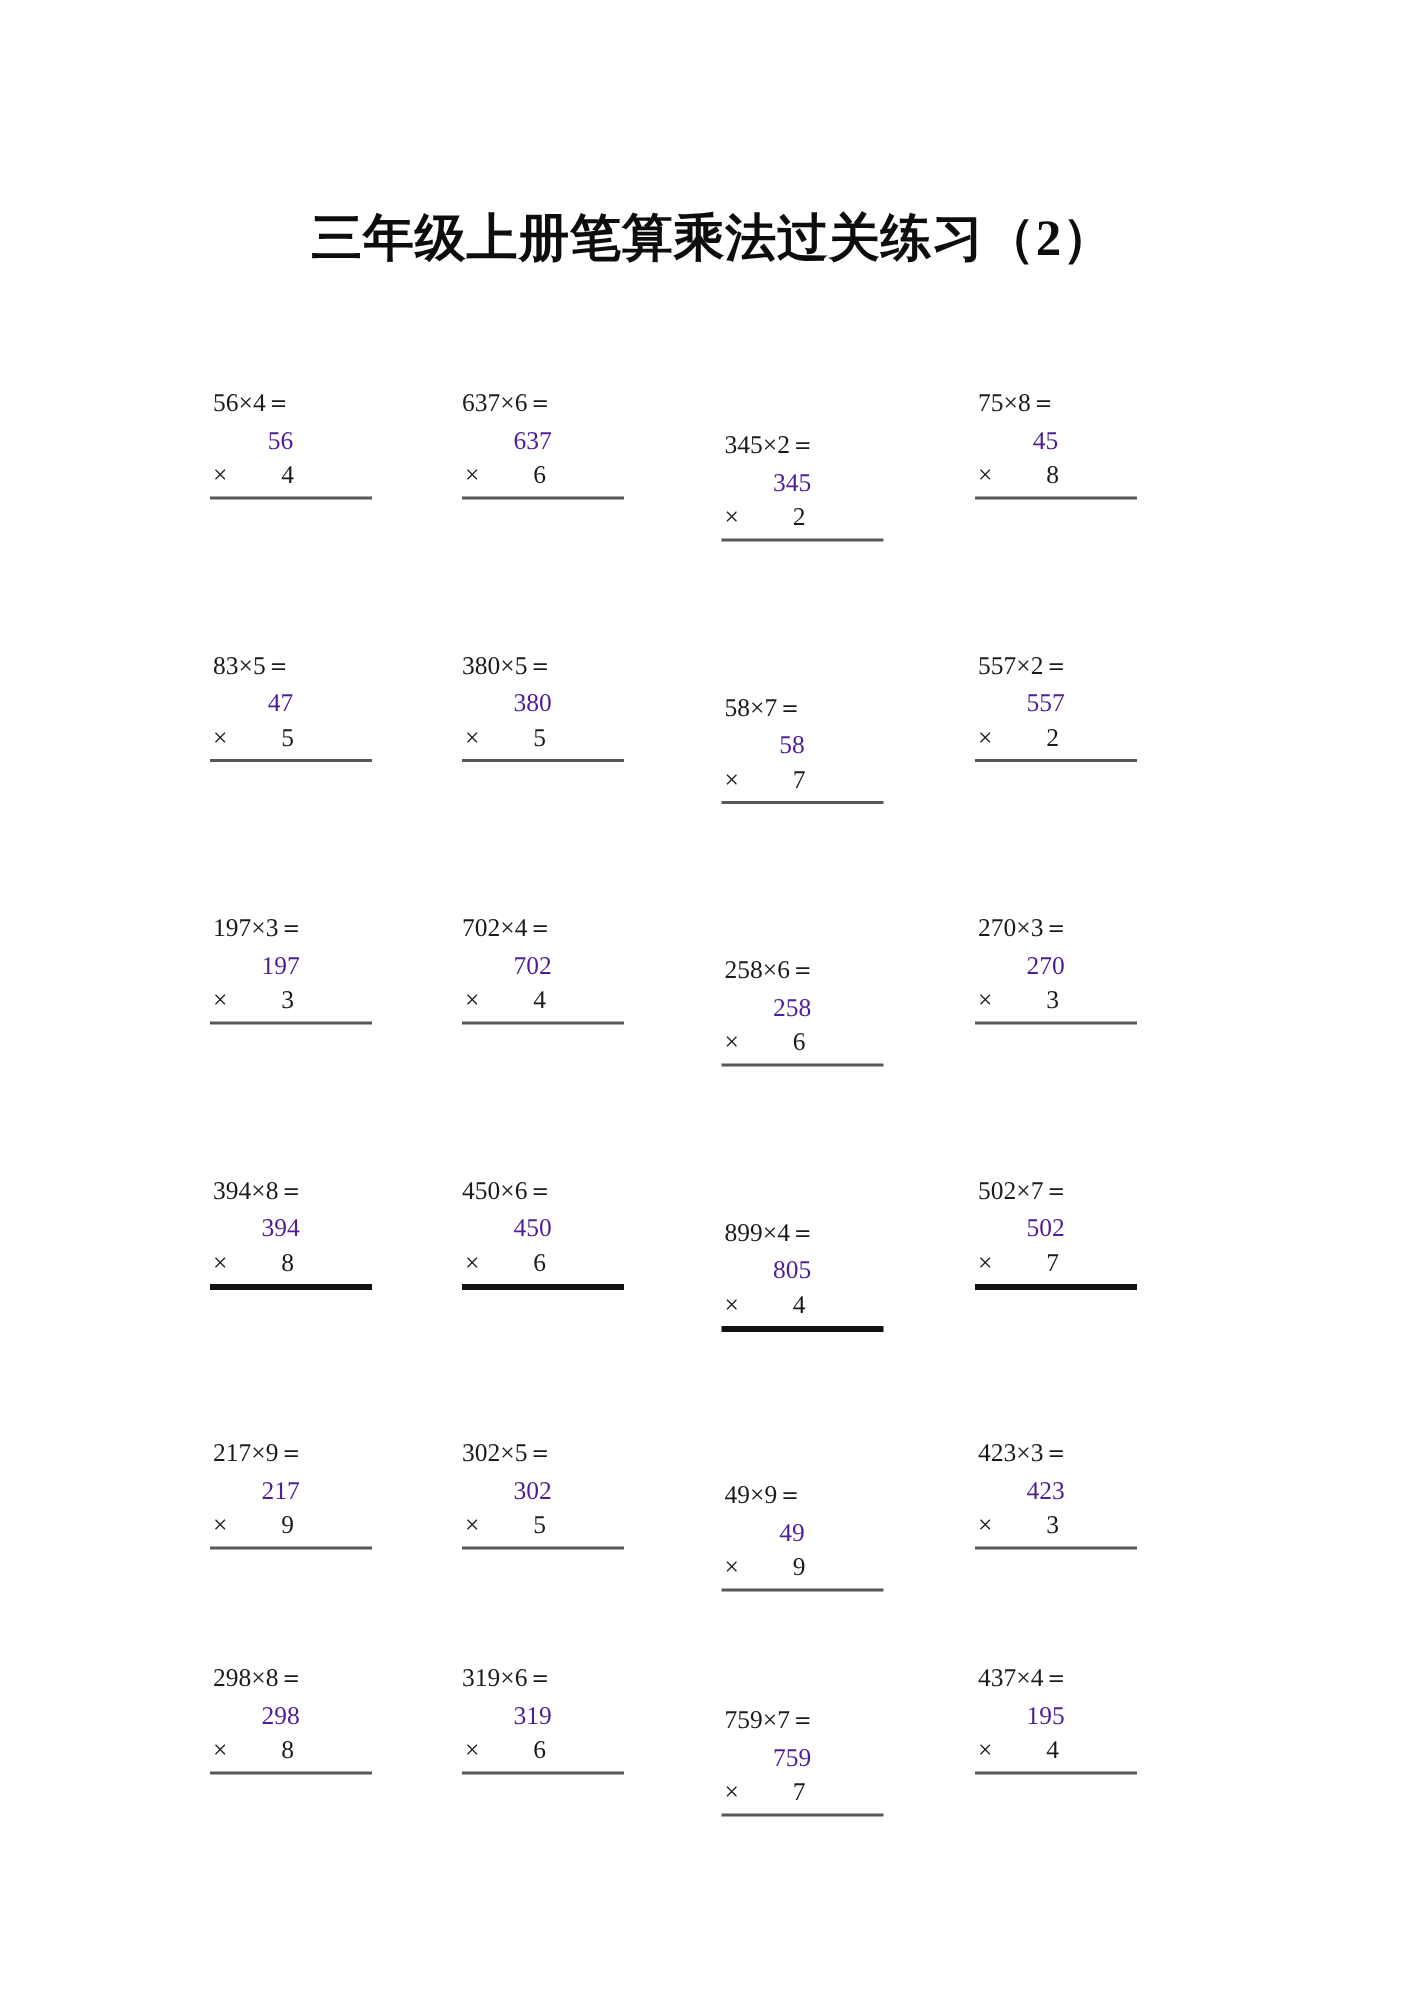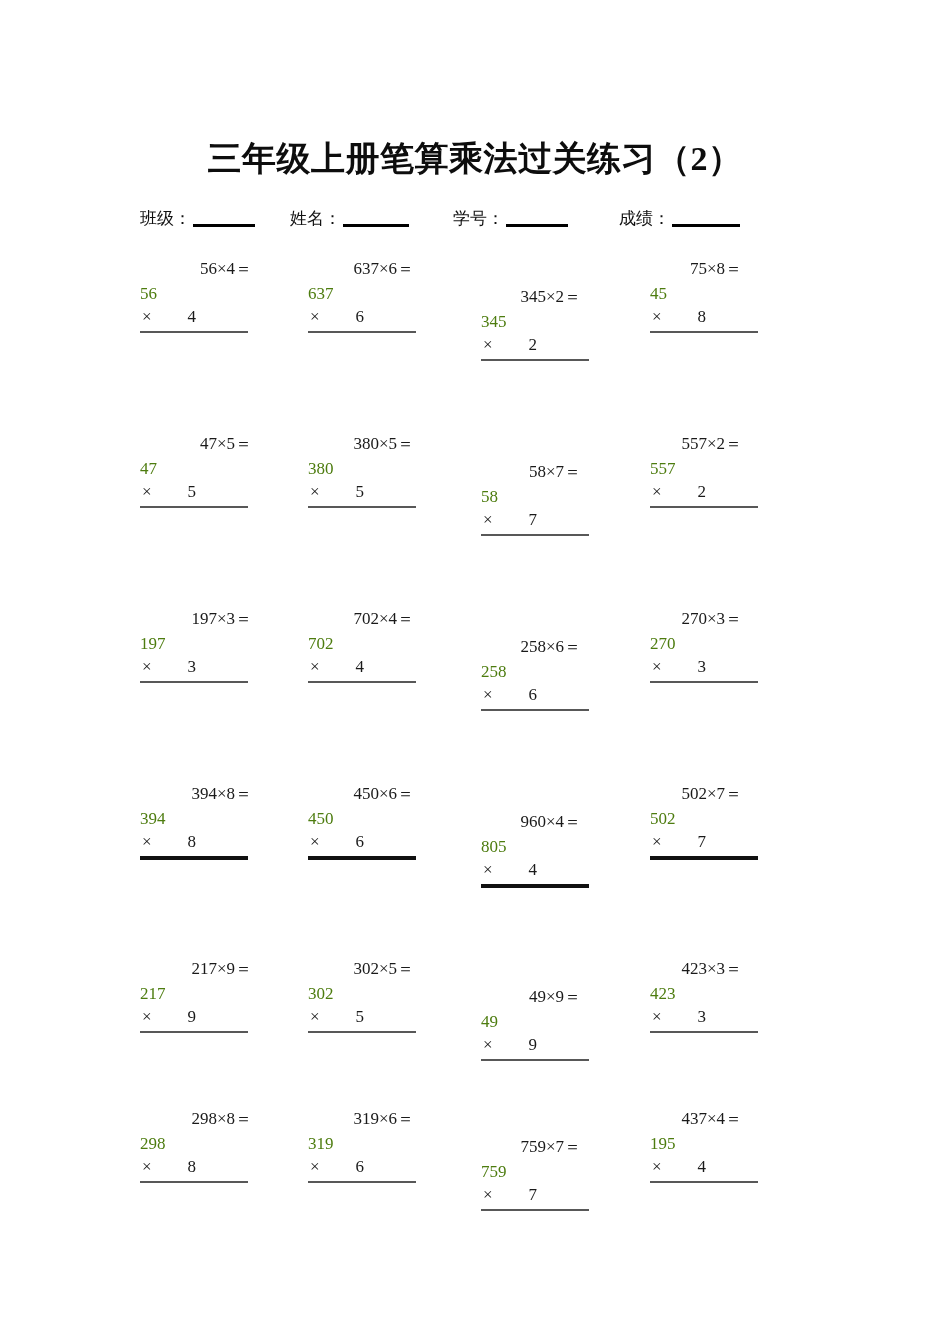--- a/index.html
+++ b/index.html
@@ -90,41 +90,41 @@
   .cell.c1 { left: 0px; }
   .cell.c2 { left: 162px; }
   .cell.c3 { left: 329px; }
   .cell.c4 { left: 490px; }
 
   .expr {
     font-size: 17px;
     line-height: 22px;
     white-space: nowrap;
     color: #1a1a1a;
-    text-align: right;
+    text-align: left;
     padding-left: 2px;
   }
   .cell.c2 .expr { padding-left: 6px; }
   .cell.c3 .expr { padding-left: 14px; margin-top: 28px; }
   .cell.c4 .expr { padding-left: 22px; }
 
   .vert {
     margin-top: 2px;
     width: 108px;
   }
   .cell.c2 .vert { margin-left: 6px; }
   .cell.c3 .vert { margin-left: 12px; }
   .cell.c4 .vert { margin-left: 20px; }
 
   .vert-top {
     font-size: 17px;
     line-height: 23px;
-    text-align: left;
+    text-align: center;
     padding-right: 14px;
-    color: #4d7c0f;
+    color: #4c1d95;
   }
   .vert-bot {
     font-size: 17px;
     line-height: 23px;
     display: flex;
     align-items: baseline;
     color: #1a1a1a;
   }
   .vert-times {
     padding-left: 2px;
@@ -144,38 +144,20 @@
     border-top: 4px solid #111111;
   }
 </style>
 </head>
 <body>
 
 <div class="page">
 
   <div class="title">三年级上册笔算乘法过关练习（2）</div>
 
-  <div class="info-row">
-    <div class="info-field f1">
-      <span class="info-label">班级：</span>
-      <span class="info-blank"></span>
-    </div>
-    <div class="info-field f2">
-      <span class="info-label">姓名：</span>
-      <span class="info-blank"></span>
-    </div>
-    <div class="info-field f3">
-      <span class="info-label">学号：</span>
-      <span class="info-blank"></span>
-    </div>
-    <div class="info-field f4">
-      <span class="info-label">成绩：</span>
-      <span class="info-blank"></span>
-    </div>
-  </div>
 
   <div class="grid">
 
     <div class="prow r1">
       <div class="cell c1">
         <div class="expr">56×4＝</div>
         <div class="vert">
           <div class="vert-top">56</div>
           <div class="vert-bot">
             <span class="vert-times">×</span>
@@ -214,21 +196,21 @@
             <span class="vert-times">×</span>
             <span class="vert-mult">8</span>
           </div>
           <div class="vert-rule"></div>
         </div>
       </div>
     </div>
 
     <div class="prow r2">
       <div class="cell c1">
-        <div class="expr">47×5＝</div>
+        <div class="expr">83×5＝</div>
         <div class="vert">
           <div class="vert-top">47</div>
           <div class="vert-bot">
             <span class="vert-times">×</span>
             <span class="vert-mult">5</span>
           </div>
           <div class="vert-rule"></div>
         </div>
       </div>
       <div class="cell c2">
@@ -330,21 +312,21 @@
         <div class="vert">
           <div class="vert-top">450</div>
           <div class="vert-bot">
             <span class="vert-times">×</span>
             <span class="vert-mult">6</span>
           </div>
           <div class="vert-rule"></div>
         </div>
       </div>
       <div class="cell c3">
-        <div class="expr">960×4＝</div>
+        <div class="expr">899×4＝</div>
         <div class="vert">
           <div class="vert-top">805</div>
           <div class="vert-bot">
             <span class="vert-times">×</span>
             <span class="vert-mult">4</span>
           </div>
           <div class="vert-rule"></div>
         </div>
       </div>
       <div class="cell c4">

